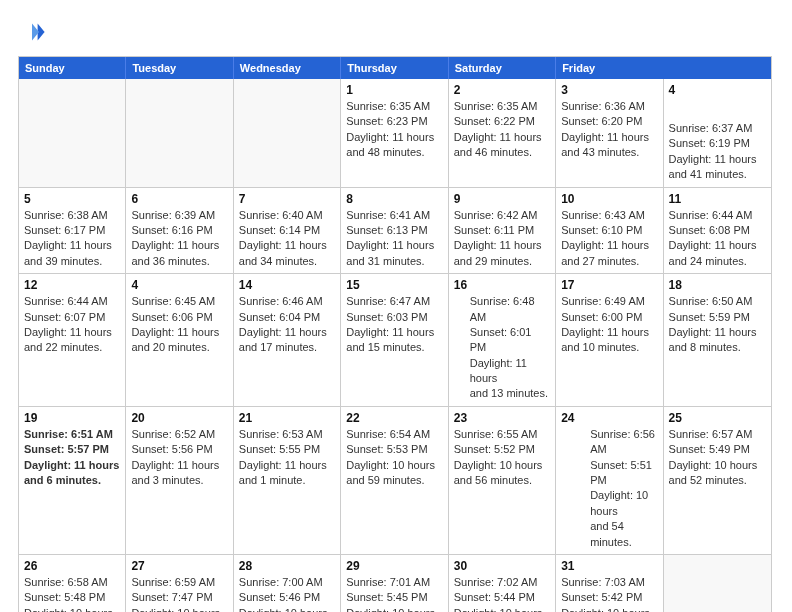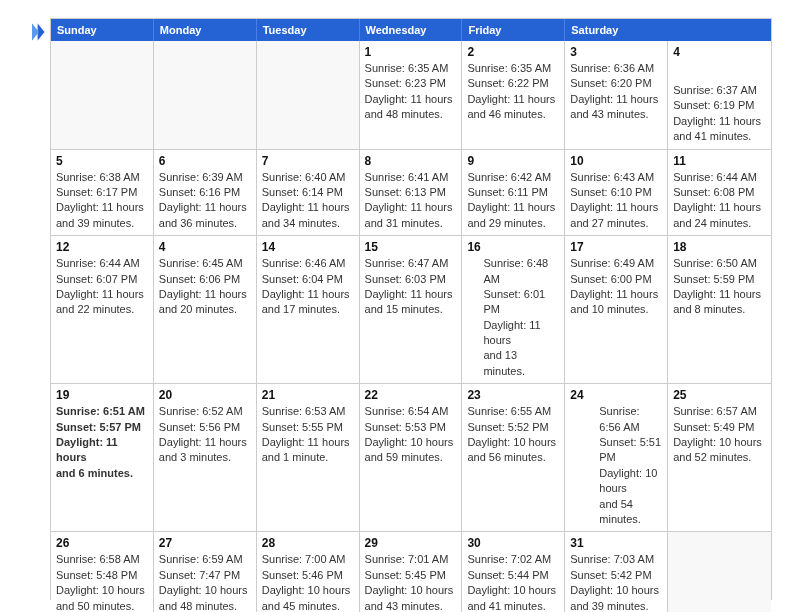--- a/index.html
+++ b/index.html
@@ -8,21 +8,21 @@
       background: #fff;
       width: 792px;
       height: 612px;
       overflow: hidden;
     }
     .page {
       width: 792px;
       height: 612px;
       padding: 18px 20px 12px 18px;
       display: flex;
-      flex-direction: row;
+      flex-direction: column;
     }
     .header {
       display: flex;
       justify-content: space-between;
       align-items: flex-start;
       margin-bottom: 10px;
     }
     .logo {
       display: flex;
       align-items: center;
@@ -125,25 +125,25 @@
     </div>
     <div class="title-block">
       <div class="main-title"></div>
       <div class="subtitle"></div>
     </div>
   </div>
 
   <div class="calendar">
     <div class="cal-header" id="cal-header">
         <div class="cal-header-cell">Sunday</div>
-        <div class="cal-header-cell">Monday</div>
         <div class="cal-header-cell">Tuesday</div>
         <div class="cal-header-cell">Wednesday</div>
+        <div class="cal-header-cell">Thursday</div>
+        <div class="cal-header-cell">Saturday</div>
         <div class="cal-header-cell">Friday</div>
-        <div class="cal-header-cell">Saturday</div>
       </div>
     <div class="cal-body" id="cal-body">
         <div class="cal-row">
           <div class="cal-cell empty"></div>
           <div class="cal-cell empty"></div>
           <div class="cal-cell empty"></div>
           <div class="cal-cell">
             <div class="day-num">1</div>
             <div class="day-info" style="white-space: pre-line;">Sunrise: 6:35 AM
 Sunset: 6:23 PM

